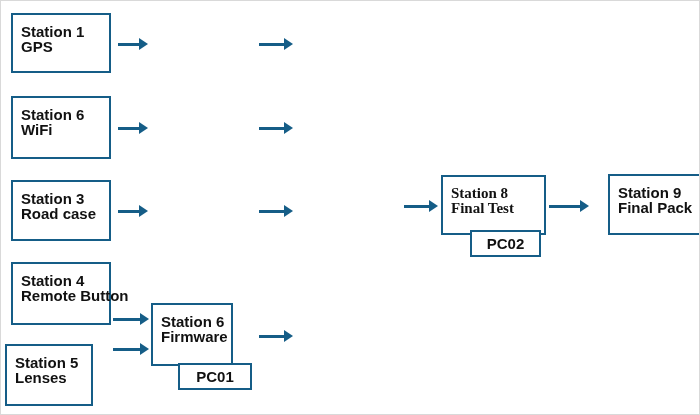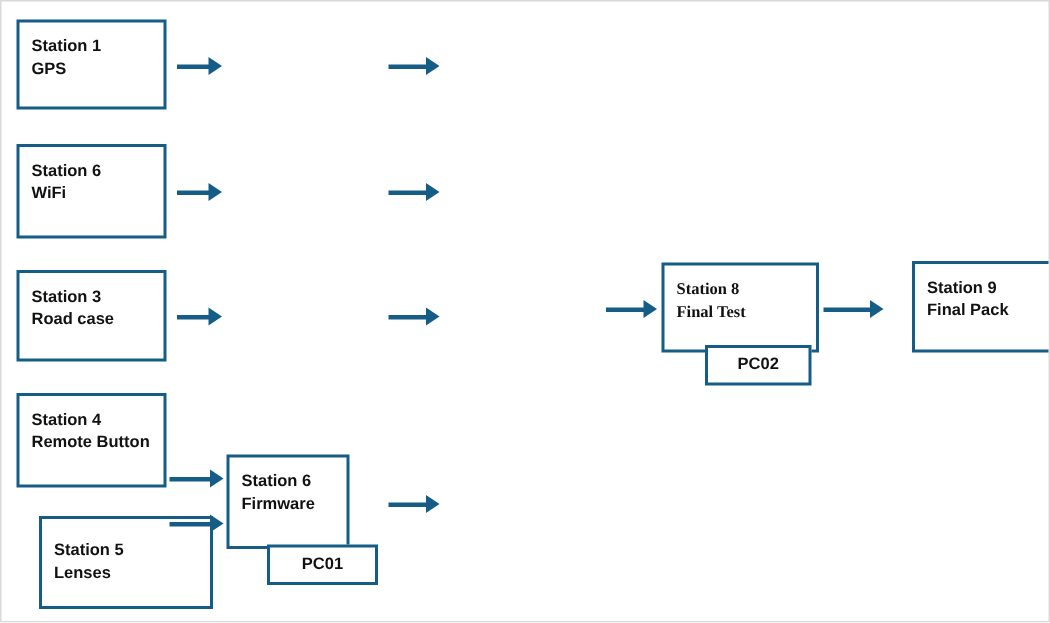--- a/index.html
+++ b/index.html
@@ -25,21 +25,21 @@
   .station{
     display:flex;
     flex-direction:column;
     justify-content:flex-start;
     padding:9px 8px;
   }
   .station.tall{
     justify-content:center;
   }
   .label{
-    font-size:11px;
+    font-size:15px;
     font-weight:bold;
     color:var(--text);
     line-height:15px;
     white-space:nowrap;
   }
   .pc{
     display:flex;
     align-items:center;
     justify-content:center;
     z-index:2;
@@ -82,21 +82,21 @@
   <div class="box station" style="left:10px; top:179px; width:100px; height:61px;">
     <div class="label">Station 3</div>
     <div class="label">Road case</div>
   </div>
 
   <div class="box station" style="left:10px; top:261px; width:100px; height:63px;">
     <div class="label">Station 4</div>
     <div class="label">Remote Button</div>
   </div>
 
-  <div class="box station" style="left:25px; top:343px; width:116px; height:62px;justify-content:center;">
+  <div class="box station" style="left:4px; top:343px; width:88px; height:62px;">
     <div class="label">Station 5</div>
     <div class="label">Lenses</div>
   </div>
 
   <div class="box station" style="left:150px; top:302px; width:82px; height:63px;">
     <div class="label">Station 6</div>
     <div class="label">Firmware</div>
   </div>
 
   <div class="box pc" style="left:177px; top:362px; width:74px; height:27px;">

